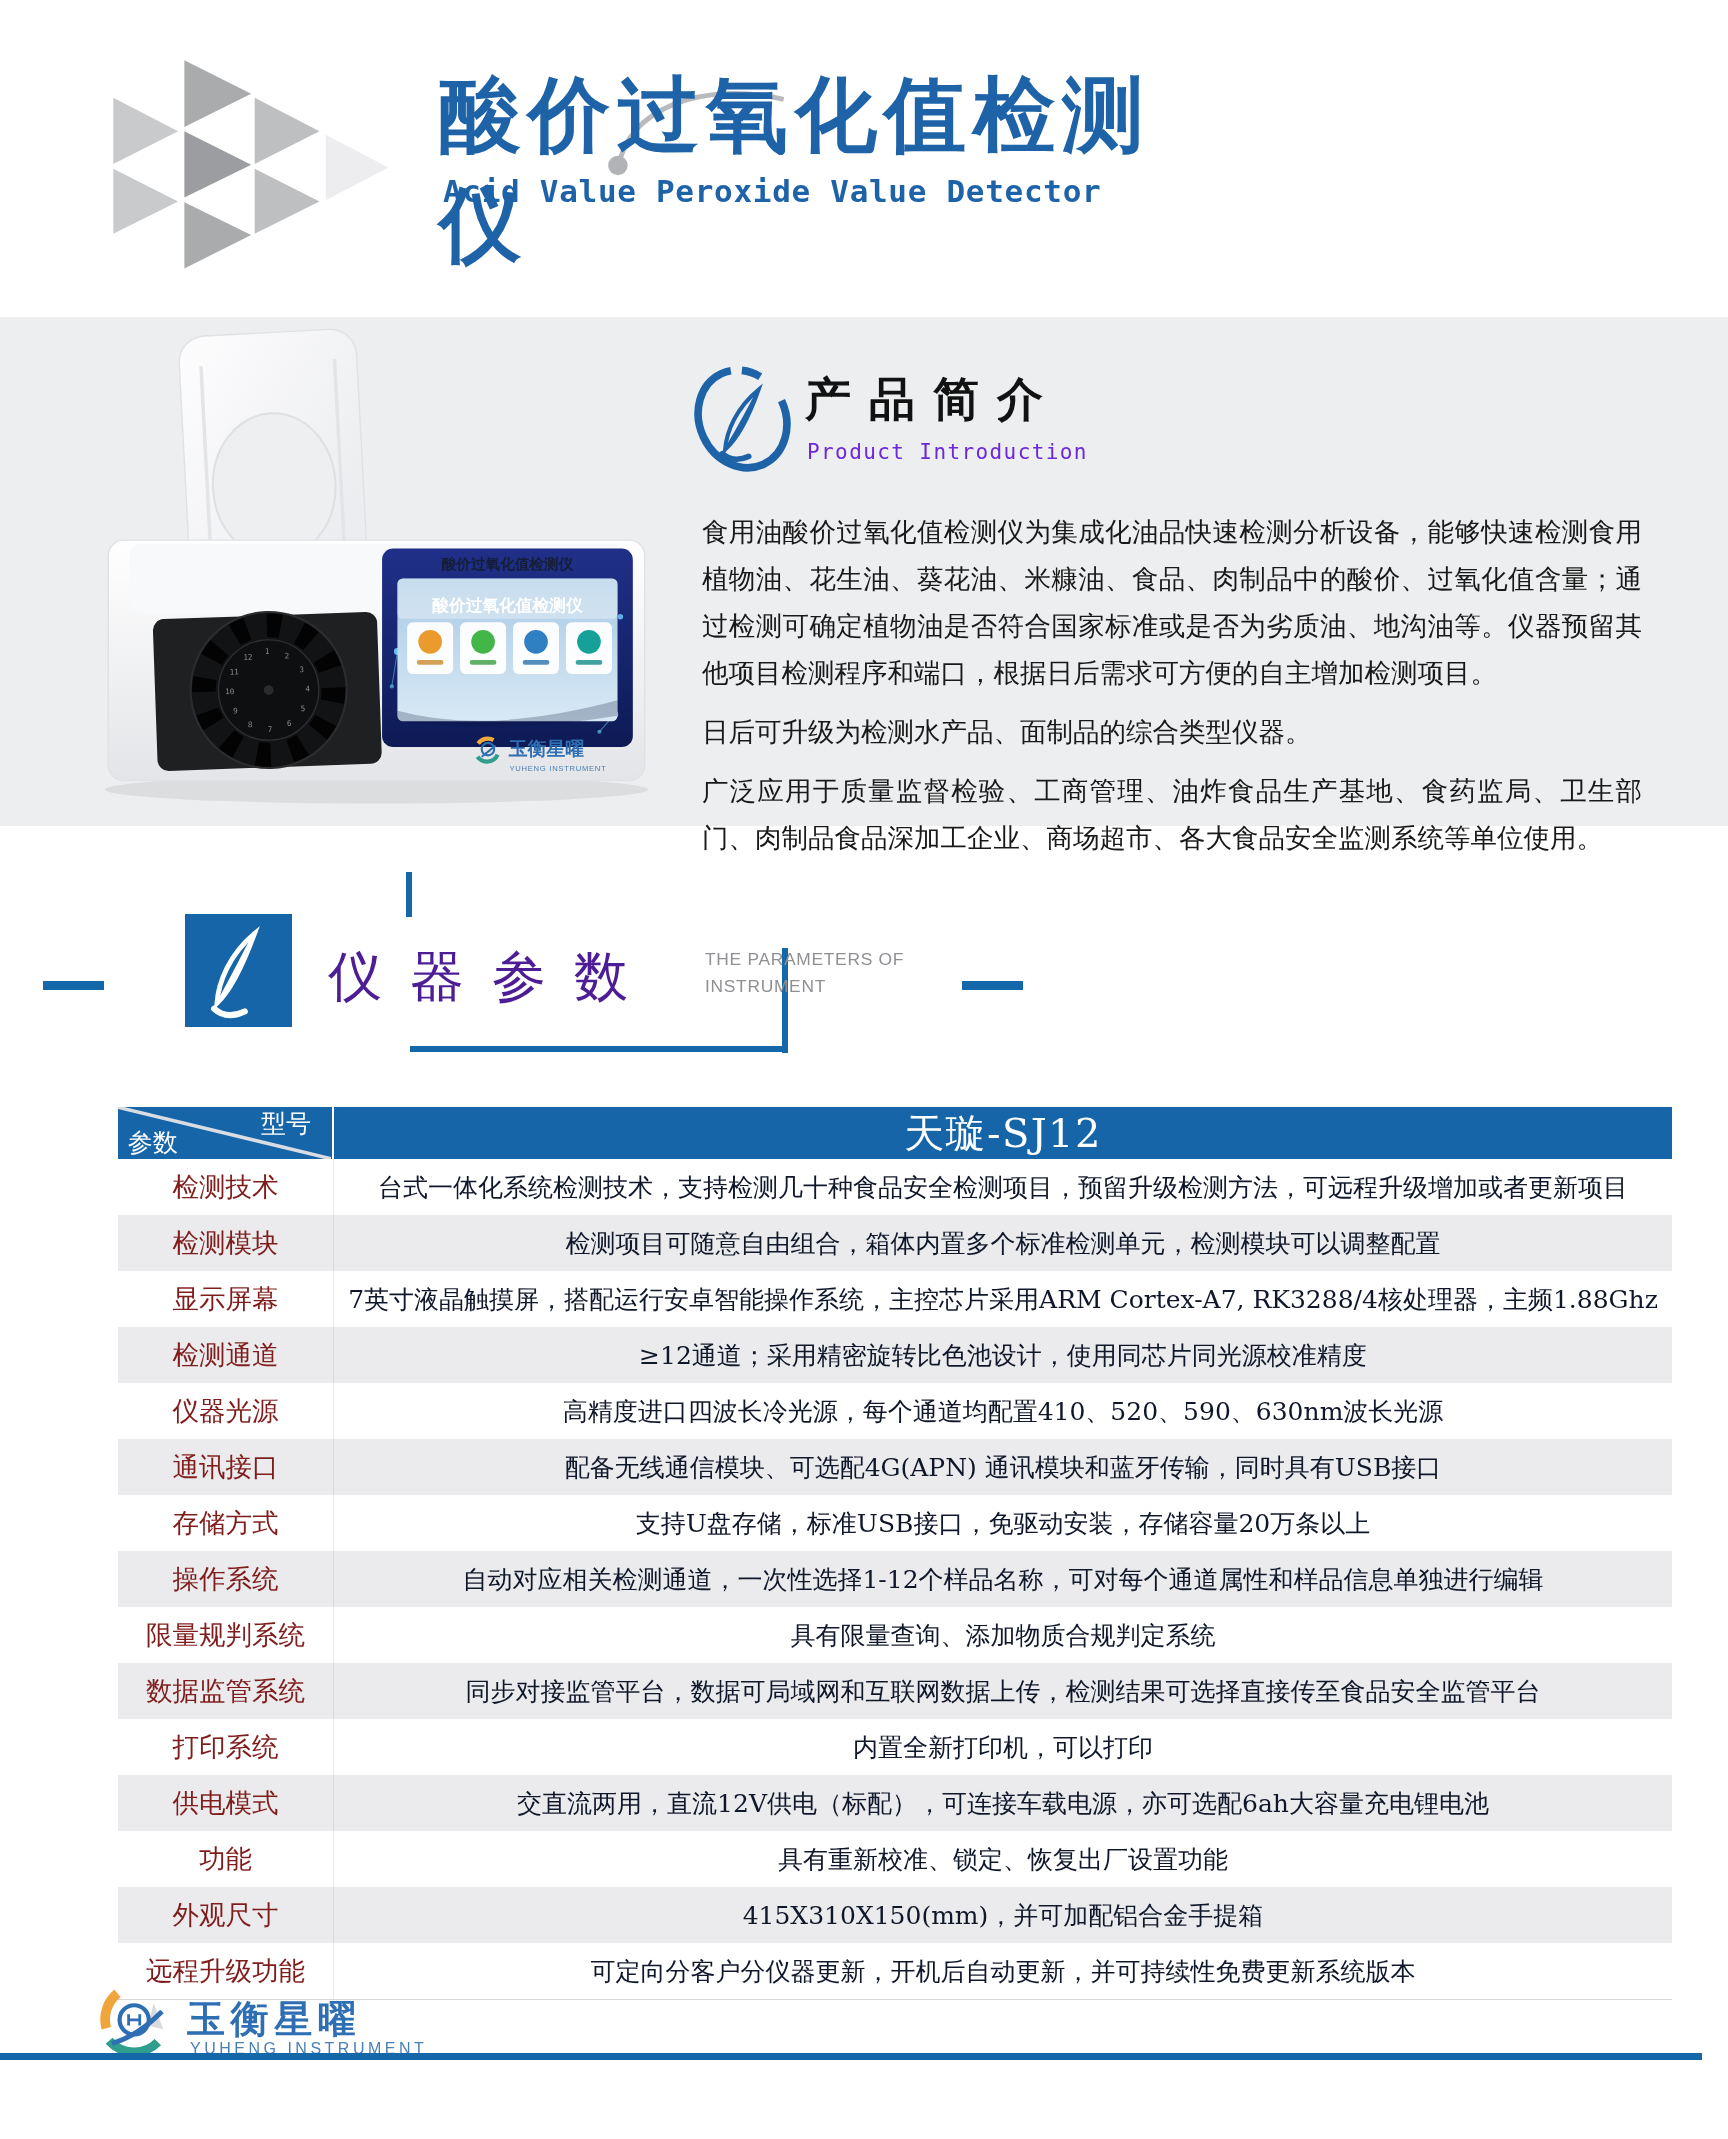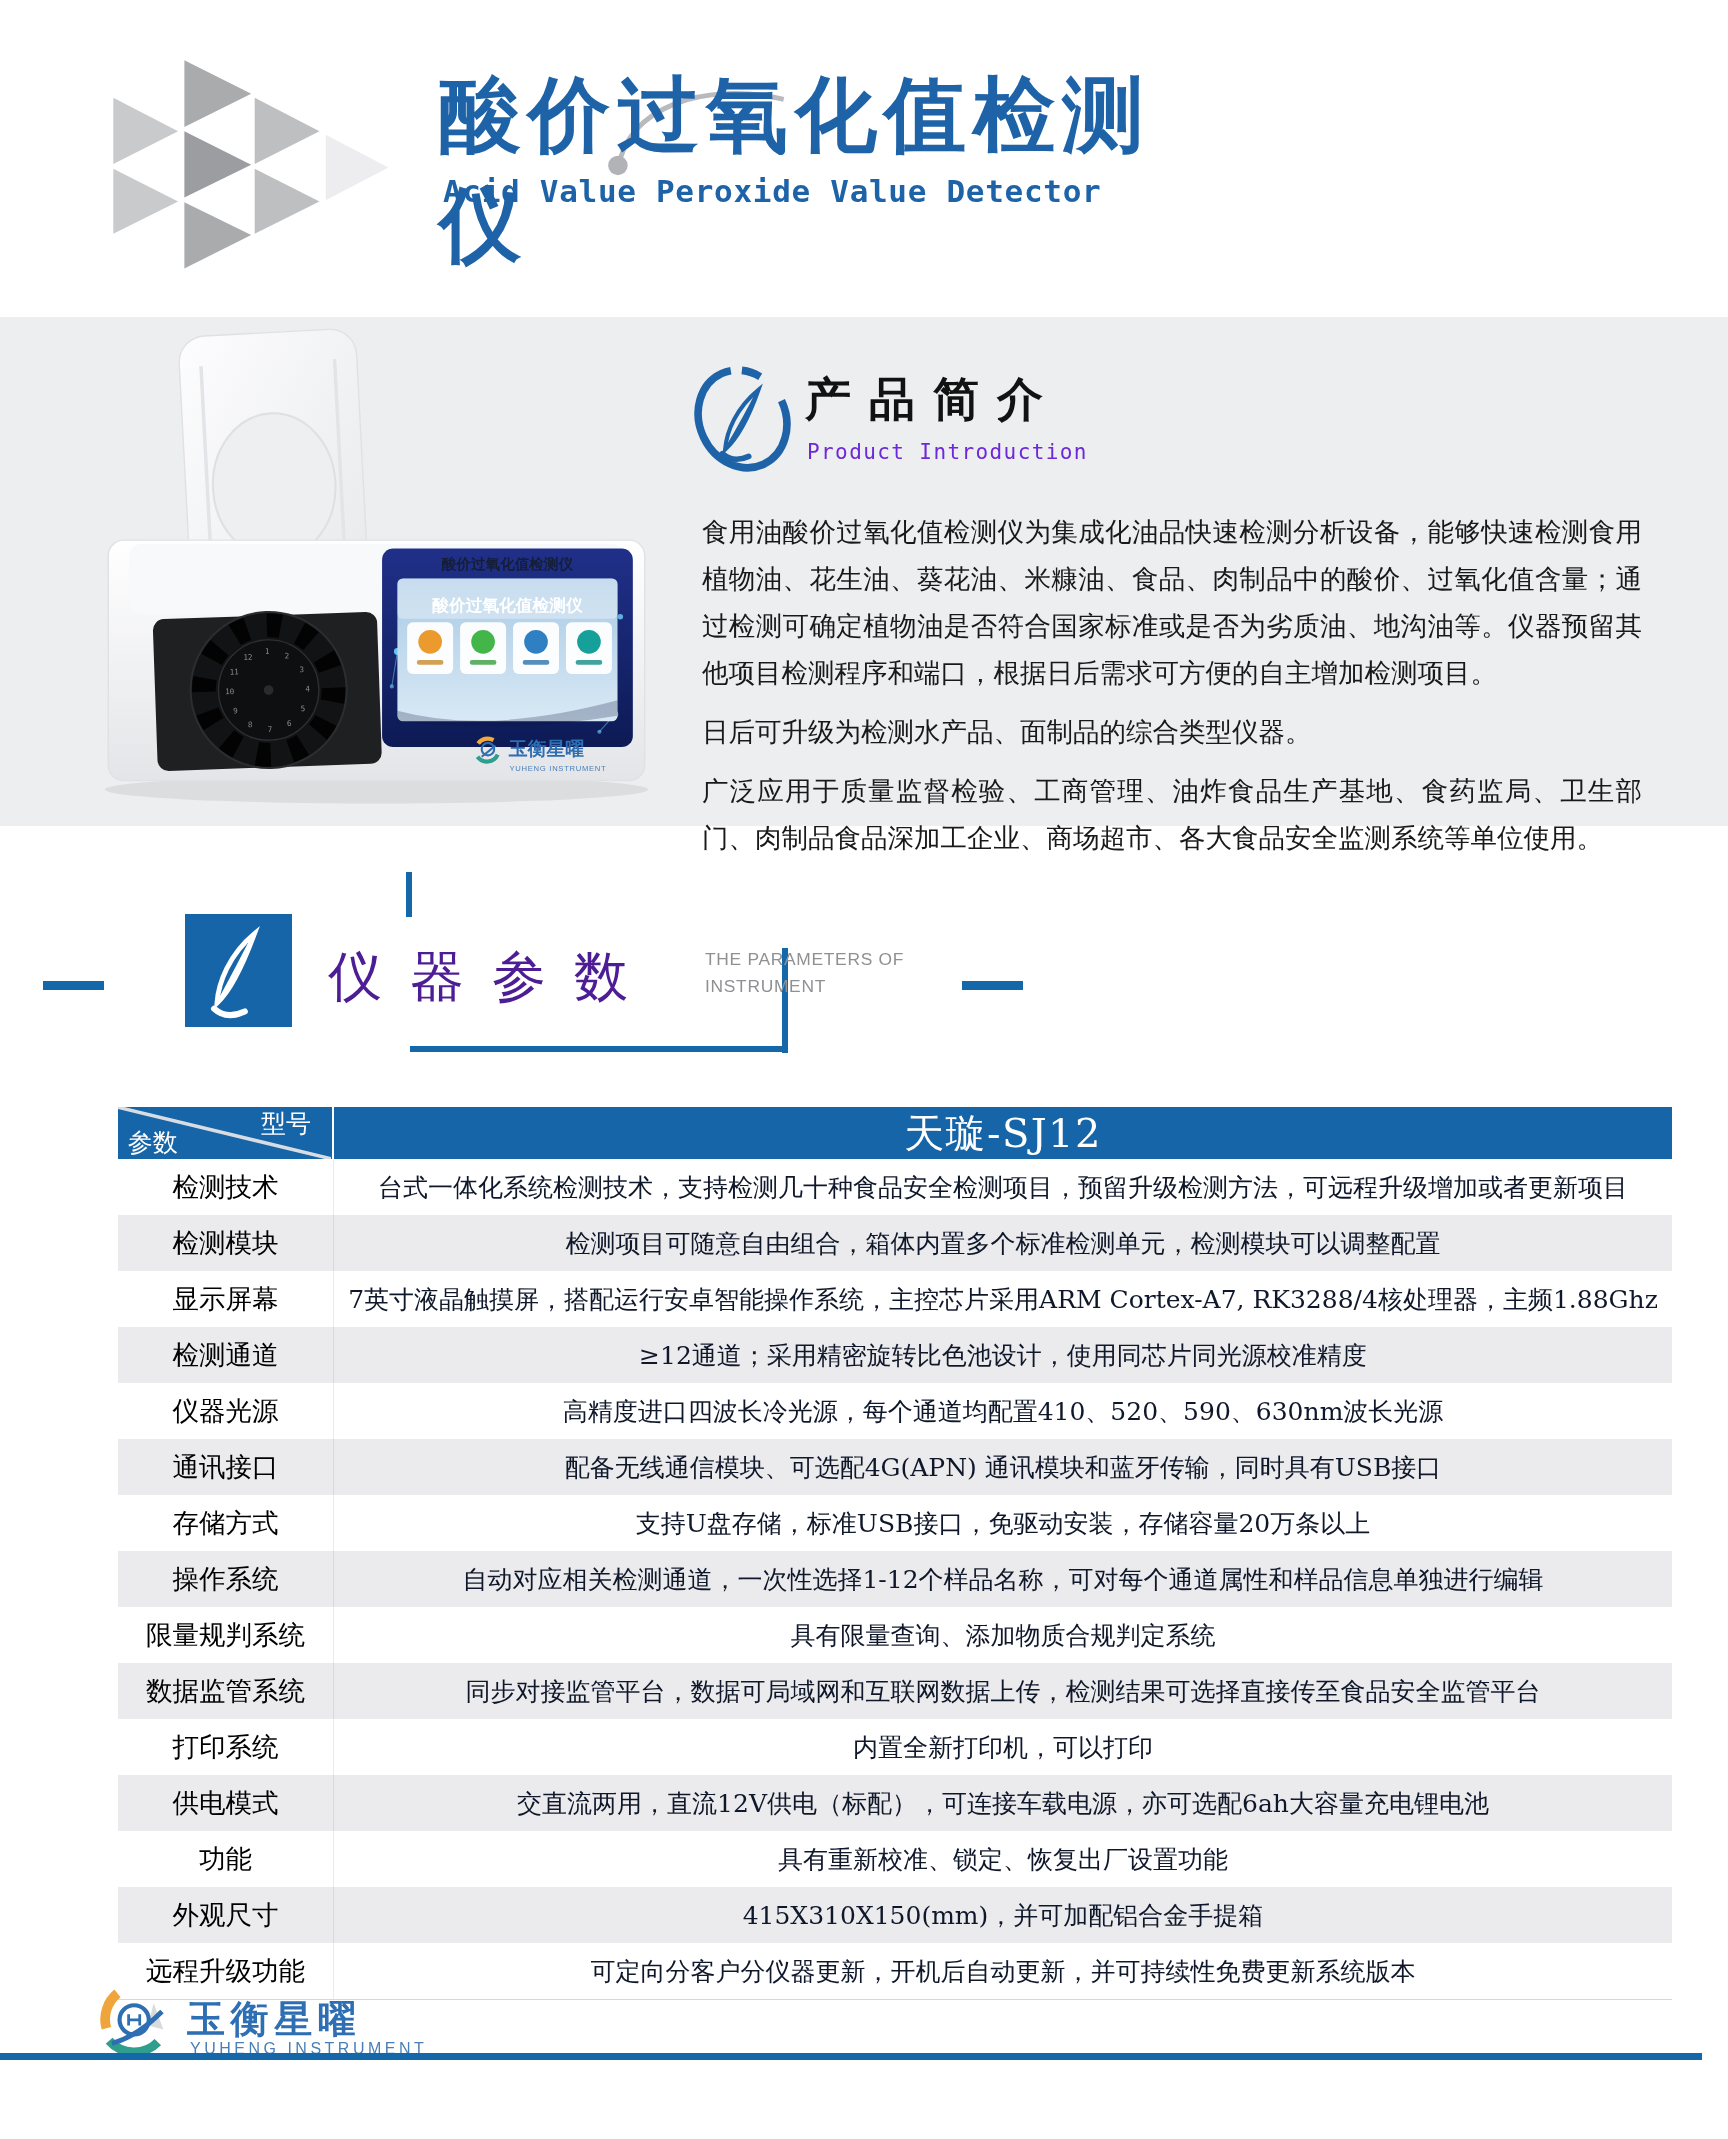--- a/index.html
+++ b/index.html
@@ -46,21 +46,21 @@
   .corner .lbl-top{position:absolute;right:21px;top:0px;color:#fff;font-size:25px;
       font-family:"DejaVu Serif", serif;}
   .corner .lbl-bottom{position:absolute;left:9.8px;bottom:0px;color:#fff;font-size:25px;
       font-family:"DejaVu Serif", serif;}
   .model-cell{flex:1;display:flex;align-items:center;justify-content:center;
       color:#ffffff;font-size:40px;letter-spacing:1.4px;font-family:"DejaVu Serif", serif;}
   .trows{border-bottom:1.4px solid #d8d8da;}
   .trow{display:flex;height:56px;}
   .trow:nth-child(even){background:#ebebed;}
   .tlabel{width:216px;display:flex;align-items:center;justify-content:center;
-      font-size:26.5px;color:#000000;border-right:1.4px solid rgba(0,0,0,0.08);
+      font-size:26.5px;color:#7f1d1d;border-right:1.4px solid rgba(0,0,0,0.08);
       box-sizing:border-box;font-family:"DejaVu Serif", serif;text-align:center;}
   .tvalue{flex:1;display:flex;align-items:center;justify-content:center;
       font-size:25px;color:#0f172a;padding:0 16.7px;font-family:"DejaVu Serif", serif;
       white-space:nowrap;overflow:hidden;}
   
   .f-brand-cn{left:187px;top:1994px;font-family:"DejaVu Serif", serif;
       font-size:38px;font-weight:bold;color:#2e6eb3;letter-spacing:5.6px;}
   .f-brand-en{left:190px;top:2040px;font-size:16px;letter-spacing:3.5px;color:#4a7fb5;}
   .f-rule{left:0;top:2053px;width:1702px;height:7px;background:#1467a8;}
   .wheel-num{font-size:11px;fill:#8a8b8e;text-anchor:middle;font-family:"DejaVu Sans Mono", monospace;}

